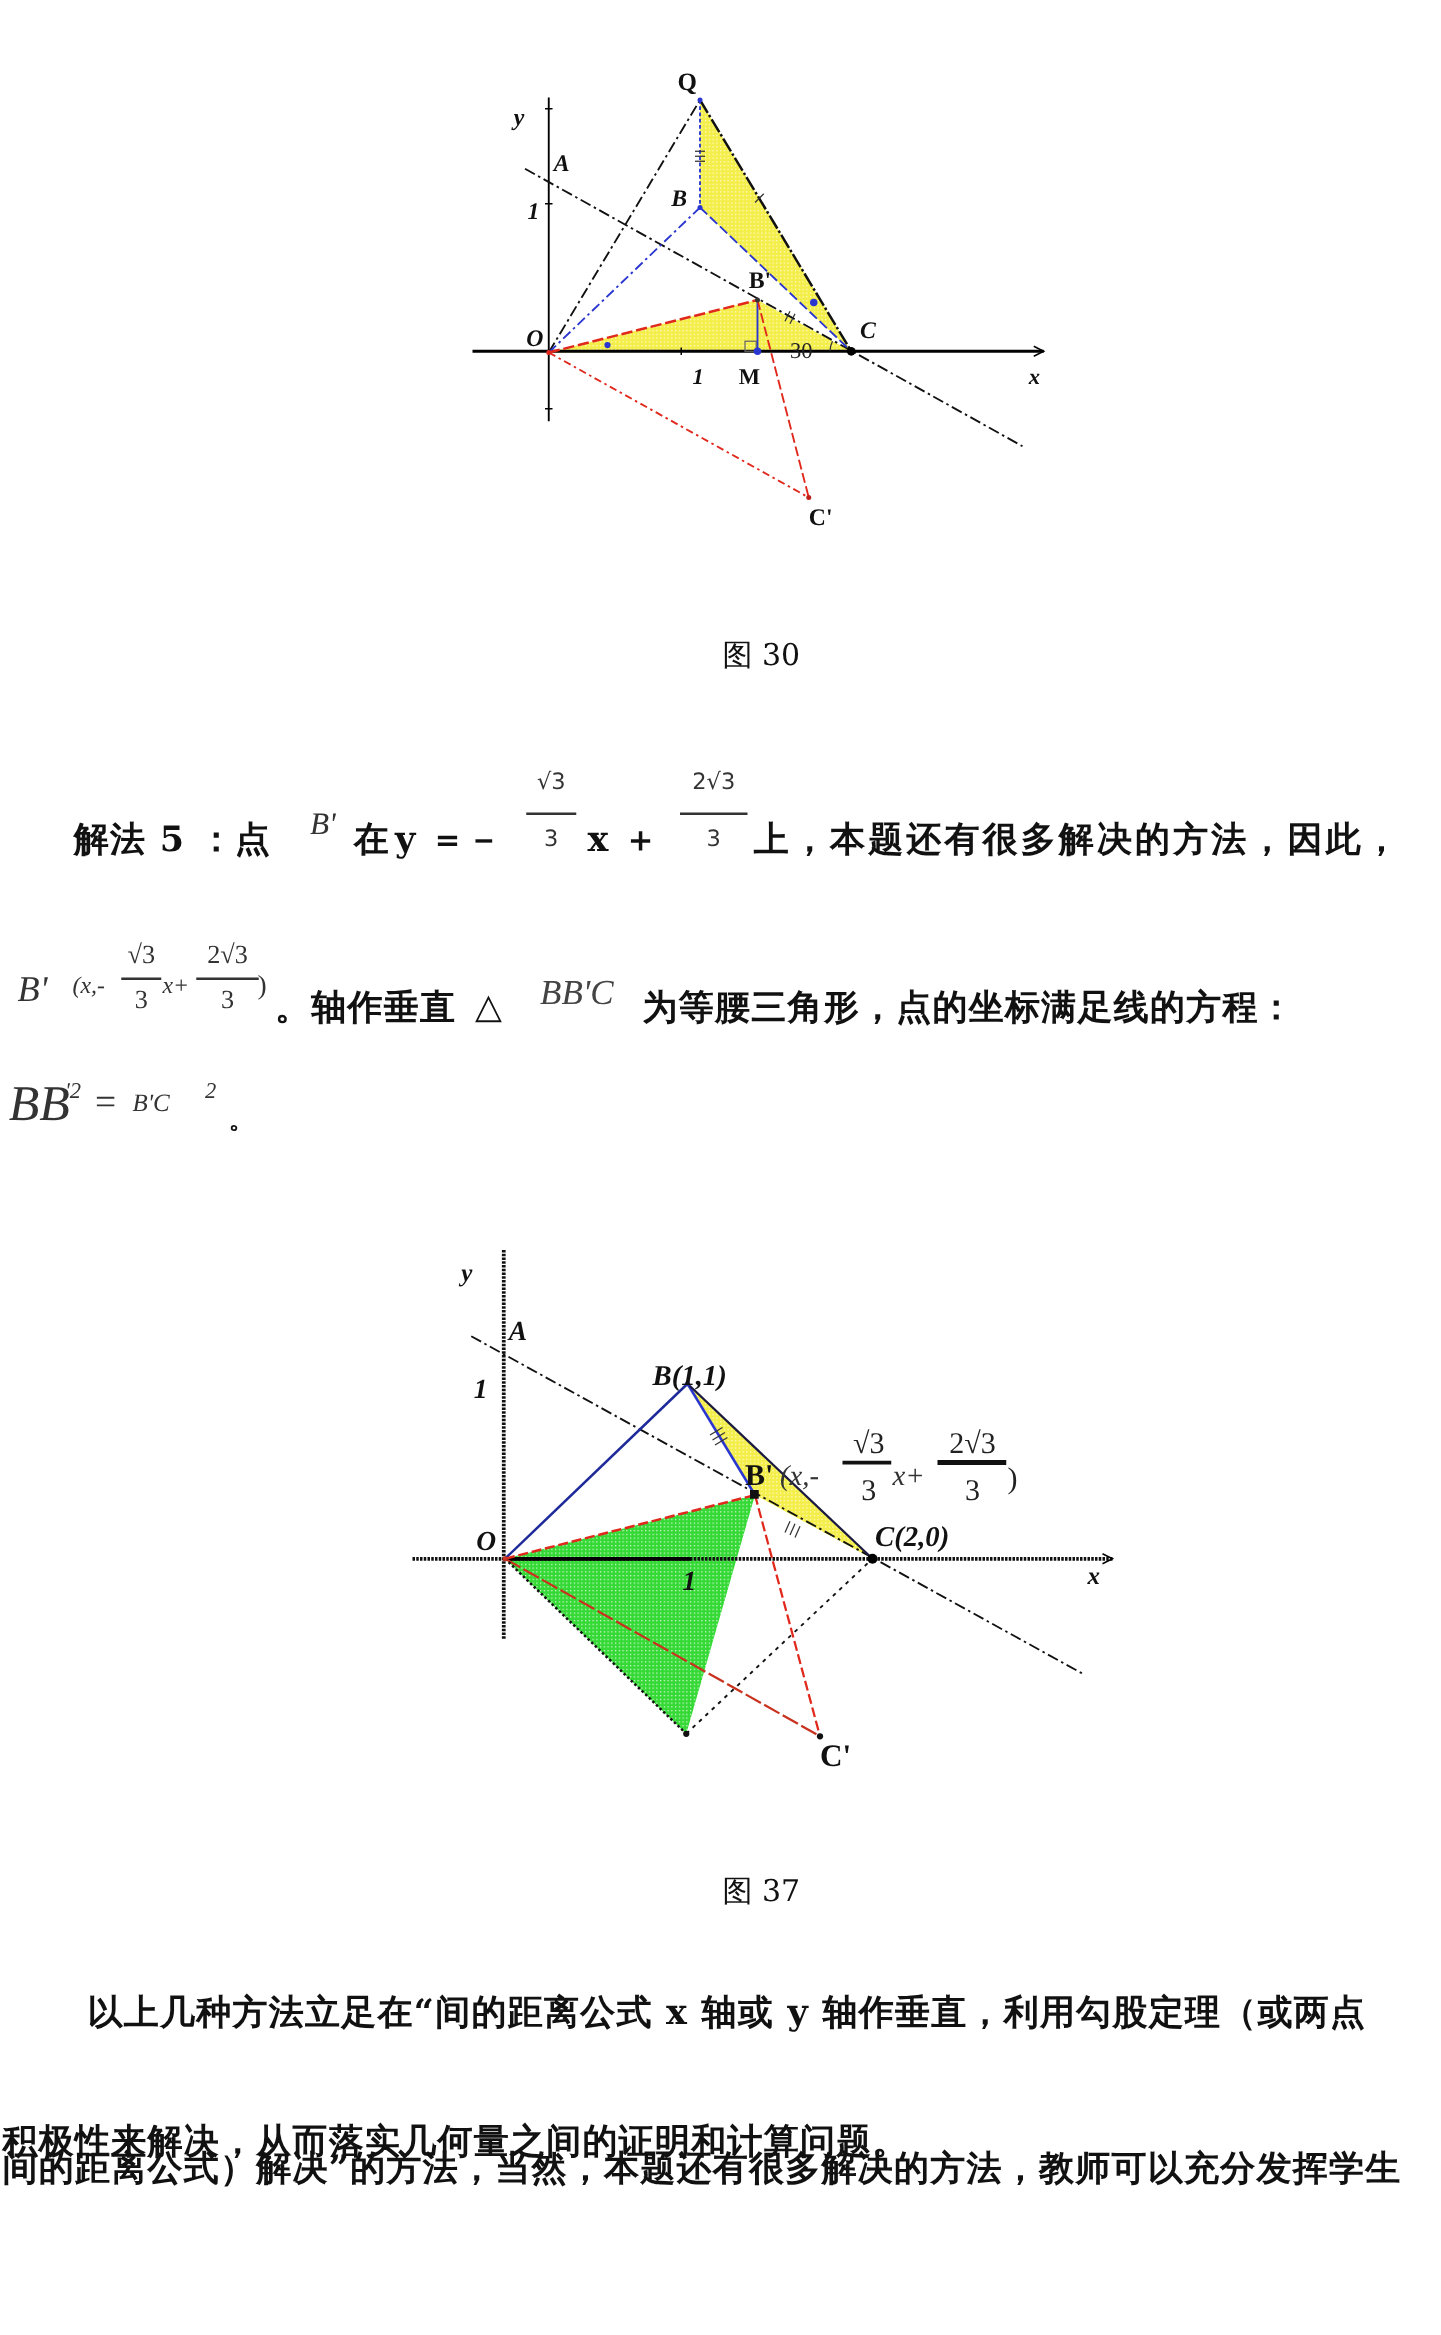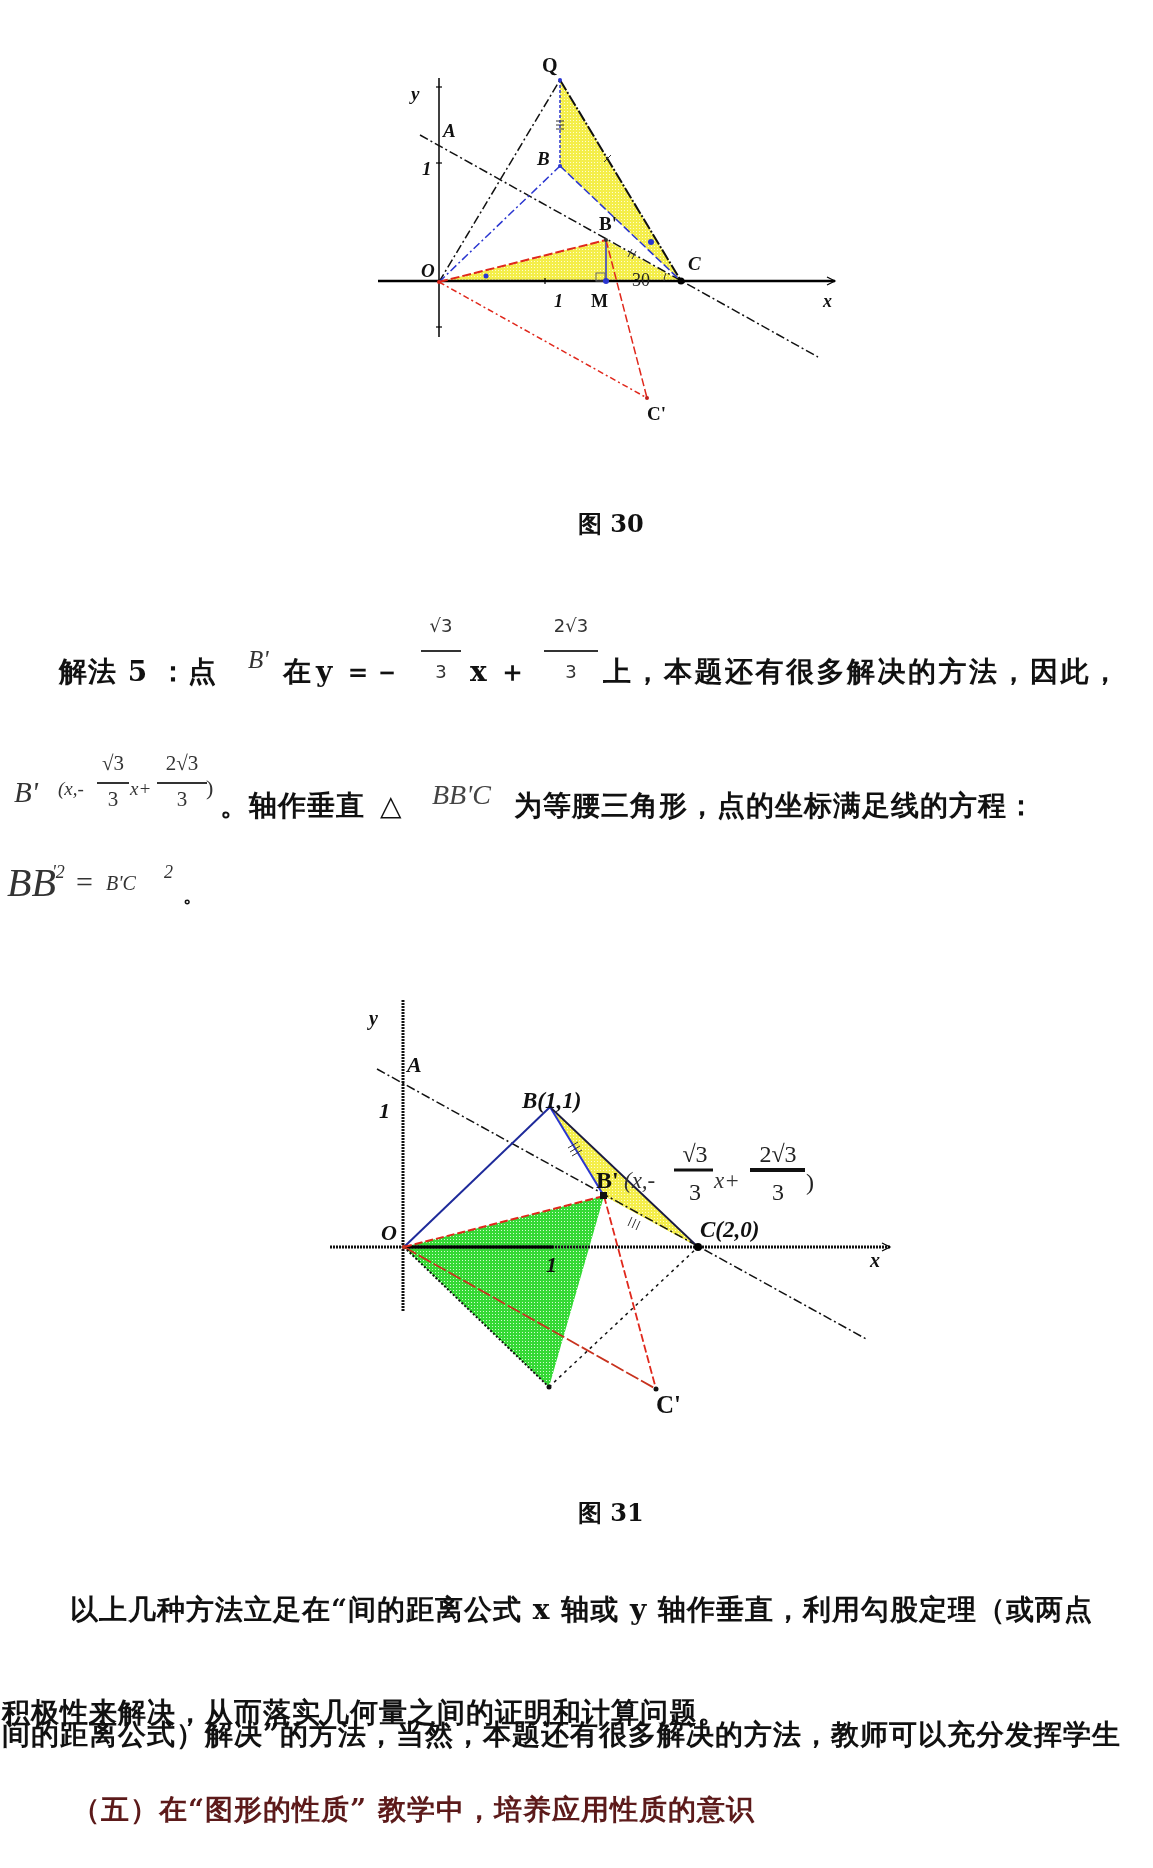--- a/index.html
+++ b/index.html
@@ -21,21 +21,20 @@
     letter-spacing: 1px;
     color: #111111;
   }
   .caption {
     position: absolute;
     white-space: nowrap;
     font-family: "DejaVu Serif", serif;
     font-size: 24px;
     line-height: 26px;
     color: #111111;
-    font-weight: bold;
   }
   .mi {
     position: absolute;
     white-space: nowrap;
     font-family: "Liberation Serif", serif;
     font-style: italic;
     font-weight: normal;
     color: #333333;
   }
   .mr {
@@ -257,23 +256,22 @@
       <text class="lbln" x="778" y="1200" font-size="24" text-anchor="middle">3</text>
       <text class="lbln" x="806" y="1190" font-size="24">)</text>
     </g>
 
     <text class="lbl" x="700" y="1237" font-size="23">C(2,0)</text>
     <text class="lbl" x="546" y="1272" font-size="22">1</text>
     <text class="lbl" x="870" y="1267" font-size="20">x</text>
     <text class="lblu" x="656" y="1413" font-size="25">C'</text>
   </svg>
 
-  <div class="caption" style="left:578px;top:1500px">图 31</div>
+  <div class="caption" style="left:578px;top:1500px">图 37</div>
 
   <div>
     <span class="t" style="left:70px;top:1595px">以上几种方法立足在“间的距离公式 x 轴或 y 轴作垂直，利用勾股定理（或两点</span>
     <span class="t" style="left:2px;top:1720px">间的距离公式）解决”的方法，当然，本题还有很多解决的方法，教师可以充分发挥学生</span>
     <span class="t" style="left:2px;top:1698px">积极性来解决，从而落实几何量之间的证明和计算问题。</span>
   </div>
 
-  <span class="t heading" style="left:72px;top:1795px">（五）在“图形的性质” 教学中，培养应用性质的意识</span>
 
 </div>
 
 </body></html>

